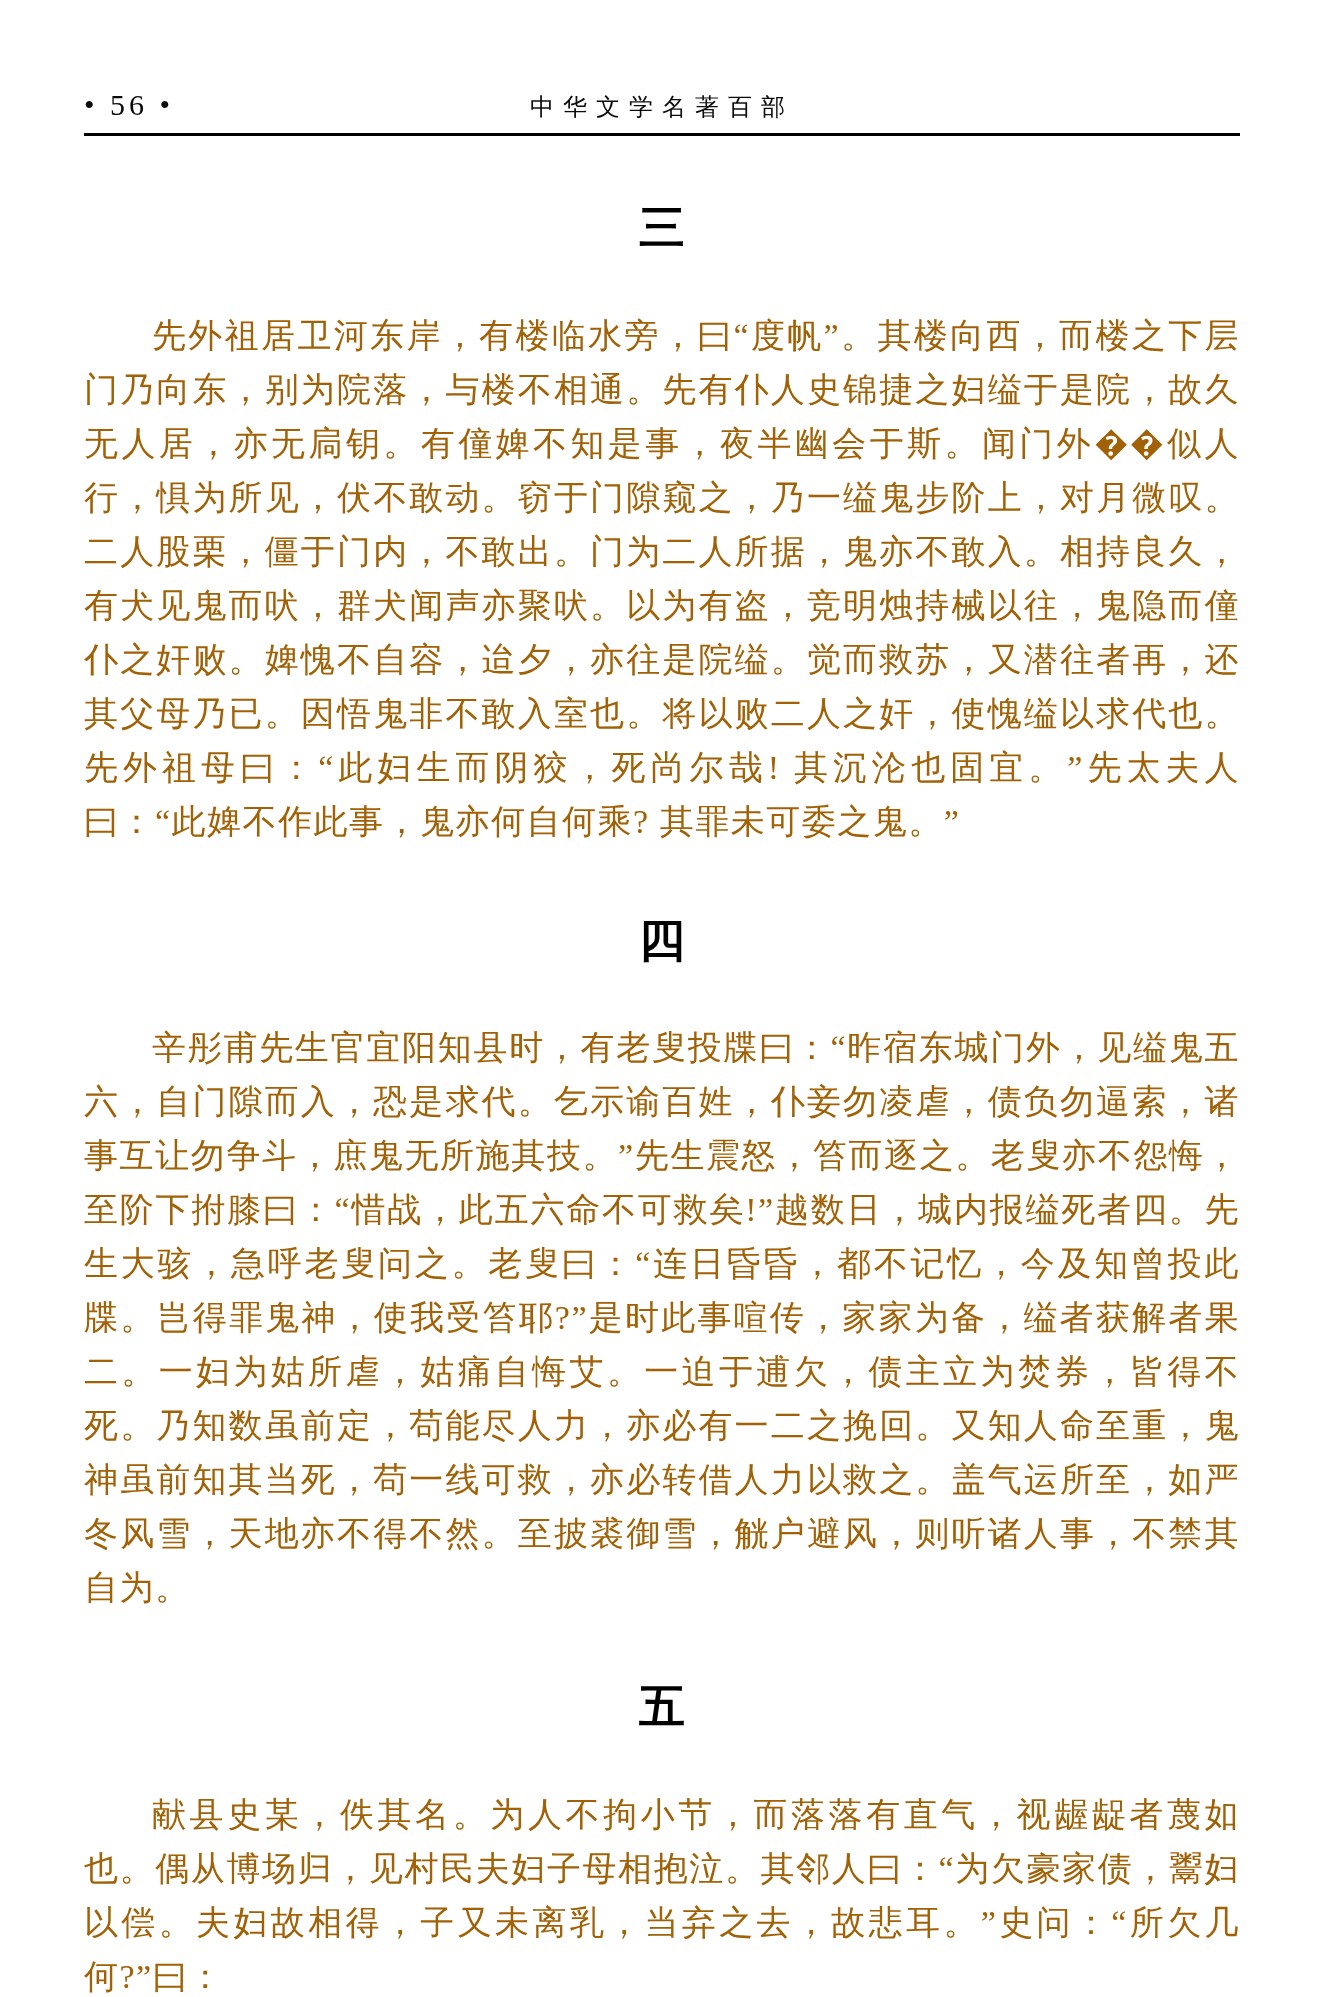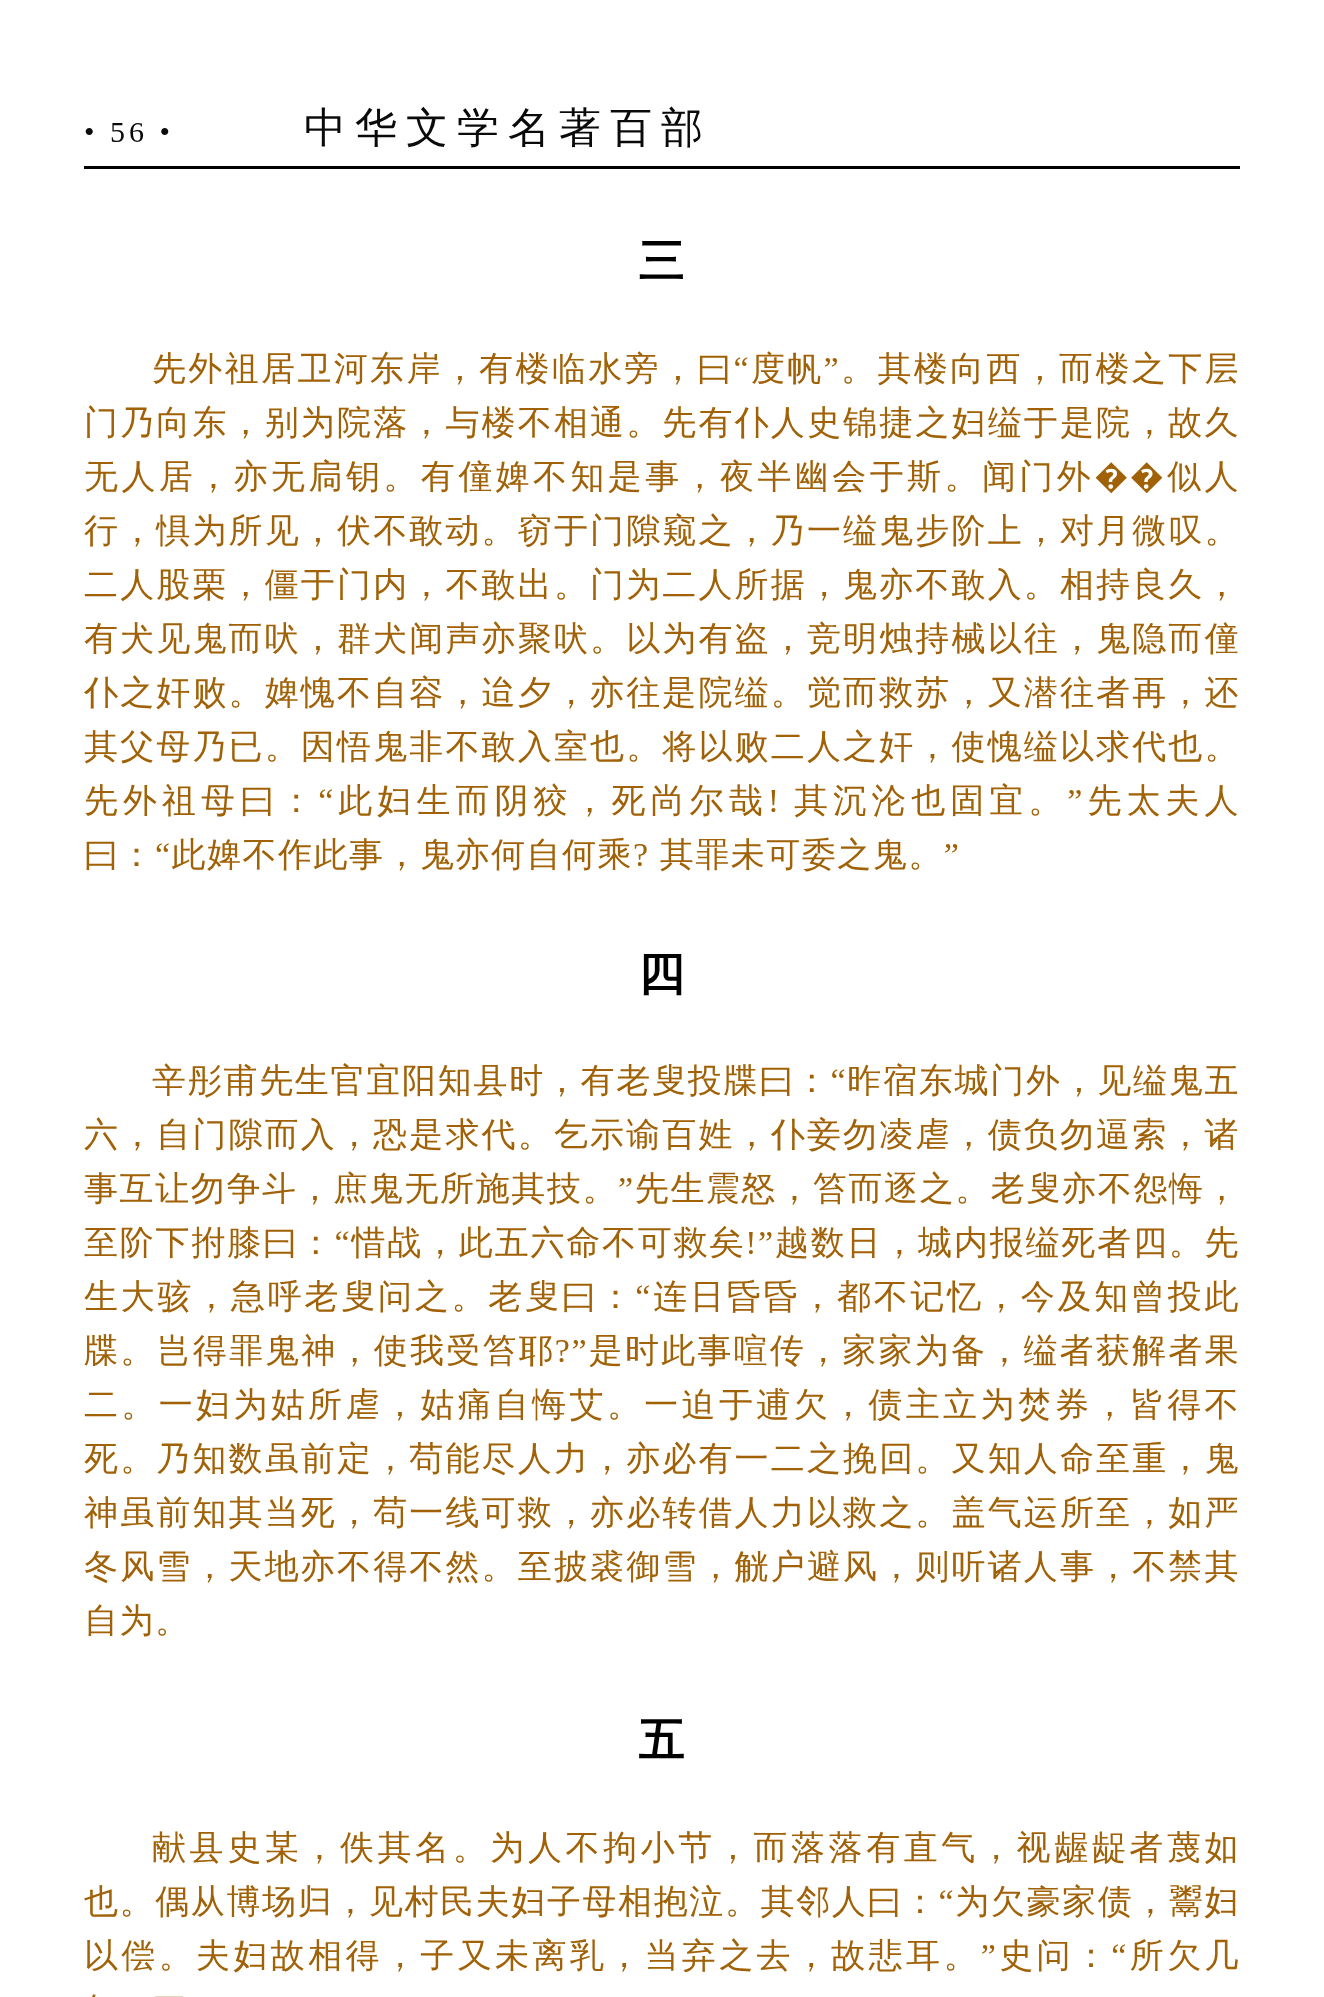--- a/index.html
+++ b/index.html
@@ -9,38 +9,38 @@
   }
   .page {
     position: relative;
     width: 1324px;
     height: 1997px;
     margin: 0 auto;
     background: #ffffff;
     color: #0a0a0a;
     font-family: "Liberation Serif", serif;
     box-sizing: border-box;
-    padding: 12px 84px;
+    padding: 0 84px;
     overflow: hidden;
   }
   .page-header {
     display: flex;
     align-items: baseline;
     padding-top: 88px;
   }
   .page-num {
     width: 220px;
     font-size: 30px;
     letter-spacing: 4px;
     white-space: nowrap;
   }
   .book-title {
     flex: 1;
-    text-align: left;
-    font-size: 42px;
+    text-align: center;
+    font-size: 24px;
     letter-spacing: 9px;
     white-space: nowrap;
   }
   .header-spacer {
     width: 220px;
   }
   .header-rule {
     border-top: 3px solid #000000;
     height: 0;
     margin-top: 10px;

